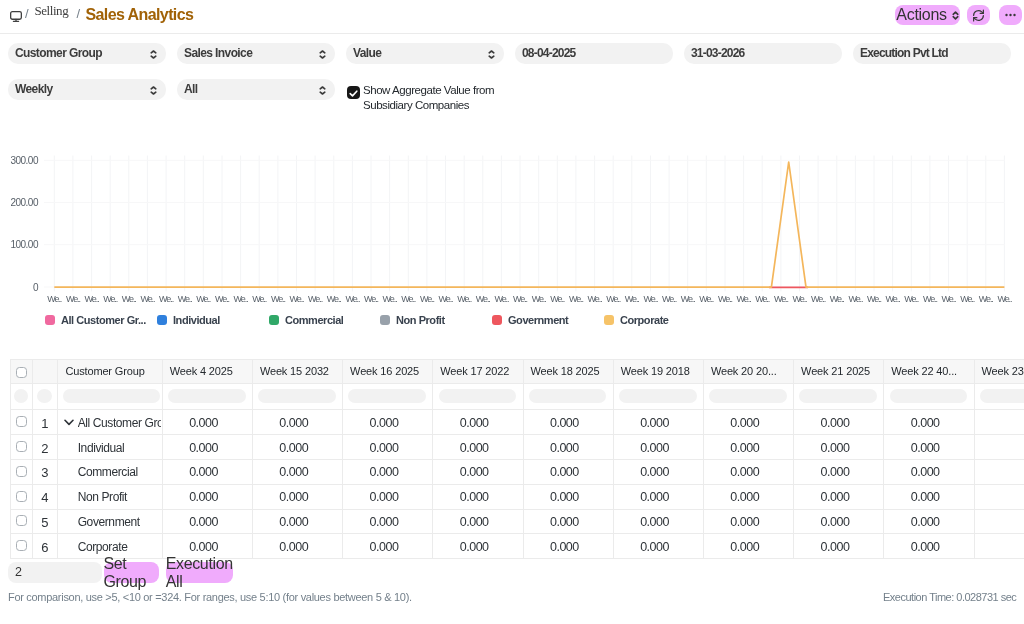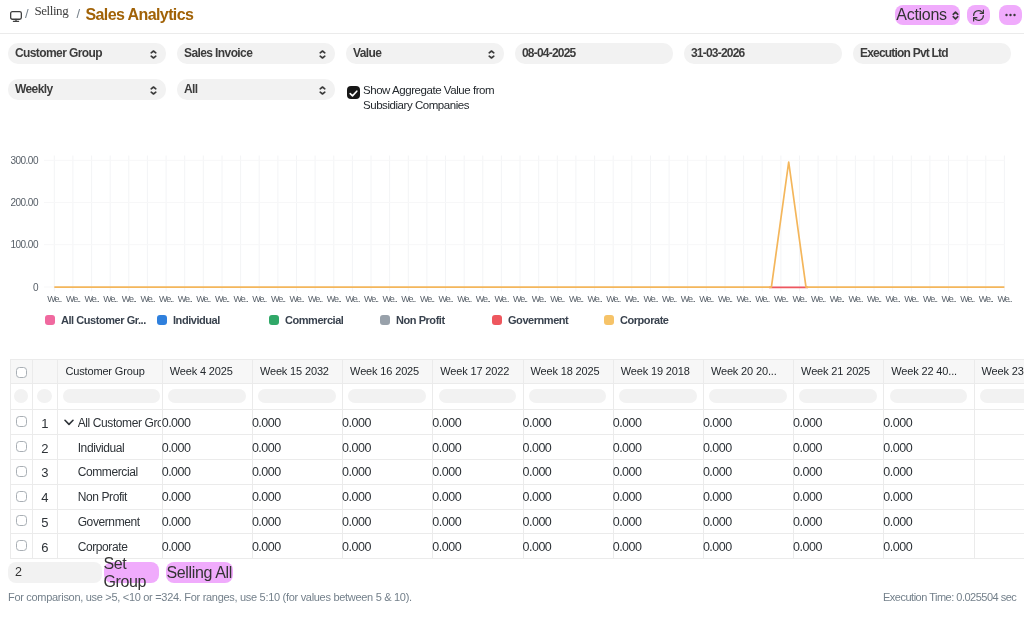--- a/index.html
+++ b/index.html
@@ -7,21 +7,21 @@
 .ctl{position:absolute;background:#f2f2f2;border-radius:10px;height:21px;line-height:21px;font-size:12px;font-weight:bold;color:#3c3c3c;padding-left:7px;letter-spacing:-0.6px;}
 .chev{position:absolute;right:9.5px;top:6.8px;}
 .btn{position:absolute;background:#f0abfc;border-radius:8px;height:20px;font-size:16px;color:#333;display:flex;align-items:center;justify-content:center;letter-spacing:-0.3px;}
 .hcell{position:absolute;font-size:11px;color:#24292e;line-height:22px;padding-left:8px;overflow:hidden;white-space:nowrap;letter-spacing:-0.15px;}
 .vline{position:absolute;width:1px;background:#ebebeb;}
 .hline{position:absolute;height:1px;background:#ebebeb;}
 .pill{position:absolute;background:#f2f2f2;border-radius:7px;height:14px;}
 .cbx{position:absolute;width:11px;height:11px;border:1.2px solid #a9afb5;border-radius:3.5px;background:#fff;}
 .num{position:absolute;font-size:13px;color:#2e3338;text-align:center;line-height:15px;}
 .name{position:absolute;font-size:12px;color:#2e3338;white-space:nowrap;overflow:hidden;letter-spacing:-0.4px;line-height:15px;}
-.val{position:absolute;font-size:12.5px;color:#2e3338;text-align:left;letter-spacing:-0.5px;line-height:15px;}
+.val{position:absolute;font-size:12.5px;color:#2e3338;text-align:center;letter-spacing:-0.5px;line-height:15px;}
 .leg{position:absolute;top:313.5px;height:12px;display:flex;align-items:center;}
 .lsq{width:10px;height:10px;border-radius:3px;display:inline-block;flex-shrink:0;}
 .ltx{font-size:11px;font-weight:bold;color:#39424e;margin-left:6px;letter-spacing:-0.45px;white-space:nowrap;}
 </style></head><body>
 
 <svg class="a" style="left:10px;top:11px" width="12" height="11" viewBox="0 0 12 11">
 <rect x="0.65" y="0.65" width="10.7" height="7.6" rx="1.7" fill="none" stroke="#404040" stroke-width="1.3"></rect>
 <path d="M6 8.5 L6 10 M3.4 10.35 L8.6 10.35" stroke="#404040" stroke-width="1.3" fill="none" stroke-linecap="round"></path>
 </svg>
 <div class="a" style="left:25px;top:5.5px;font-size:13px;color:#76808a;">/</div>
@@ -338,15 +338,15 @@
 <div class="val" style="left:612.7px;top:539.7px;width:83.7px;">0.000</div>
 <div class="val" style="left:702.9px;top:539.7px;width:83.7px;">0.000</div>
 <div class="val" style="left:793.1px;top:539.7px;width:83.7px;">0.000</div>
 <div class="val" style="left:883.3px;top:539.7px;width:83.7px;">0.000</div>
 
 <div class="a" style="left:8px;top:562px;width:93.5px;height:21px;background:#f2f2f2;border-radius:8px;font-size:12.5px;color:#333;line-height:21px;padding-left:7px;">2</div>
 <div class="btn" style="left:103.5px;top:562px;width:55px;height:21px;">
     <span style="letter-spacing:-0.4px;">Set Group</span>
   </div>
 <div class="btn" style="left:166px;top:562px;width:66.5px;height:21px;">
-    <span style="letter-spacing:-0.35px;">Selling All</span>
+    <span style="letter-spacing:-0.35px;">Execution All</span>
   </div>
 <div class="a" style="left:8px;top:590.5px;font-size:11px;color:#74808b;letter-spacing:-0.3px;">For comparison, use &gt;5, &lt;10 or =324. For ranges, use 5:10 (for values between 5 &amp; 10).</div>
-<div class="a" style="left:883px;top:590.5px;font-size:11px;color:#74808b;letter-spacing:-0.5px;">Execution Time: 0.025504 sec</div>
+<div class="a" style="left:883px;top:590.5px;font-size:11px;color:#74808b;letter-spacing:-0.5px;">Execution Time: 0.028731 sec</div>
 </body></html>

